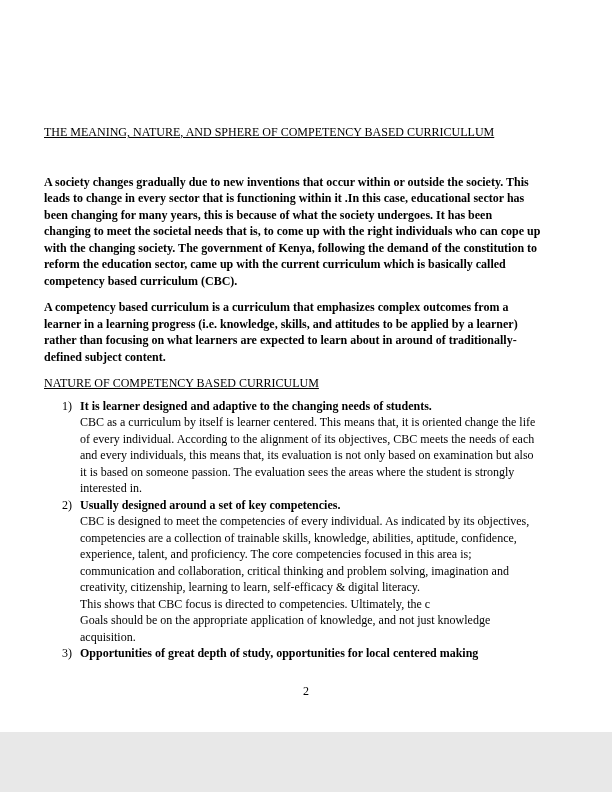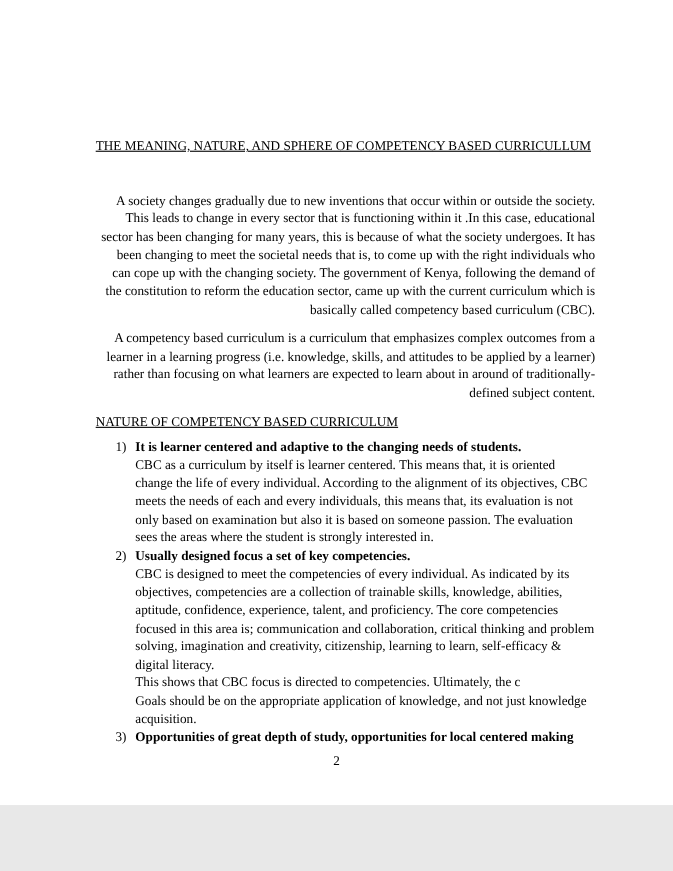--- a/index.html
+++ b/index.html
@@ -7,38 +7,38 @@
   body { font-family: "Liberation Serif", "DejaVu Serif", serif; }
   .page {
     width: 612px;
     height: 732px;
     margin: 0 auto;
     background: #ffffff;
     position: relative;
     color: #000000;
     font-size: 12px;
     line-height: 16.5px;
-    padding: 124px 71px 0 87px;
+    padding: 124px 71px 0 44px;
     overflow: hidden;
   }
   .doc-title {
     font-size: 12px;
     font-weight: normal;
     text-decoration: underline;
     margin-bottom: 33px;
     white-space: nowrap;
   }
   .section-heading {
     font-size: 12px;
     font-weight: normal;
     text-decoration: underline;
     margin-bottom: 6px;
   }
   .section-heading.nature { margin-top: 3px; }
-  .body-para { margin-bottom: 10px; text-align: right; }
+  .body-para { margin-bottom: 10px; text-align: left; font-weight: bold; }
   .nature-intro { margin-bottom: 10px; }
   .nature-list { margin: 0; }
   .list-item {
     position: relative;
     padding-left: 36px;
   }
   .list-num {
     position: absolute;
     left: 18px;
     top: 0;
@@ -66,27 +66,27 @@
 
   <p class="body-para">A competency based curriculum is a curriculum that emphasizes complex outcomes from a learner in a learning progress (i.e. knowledge, skills, and attitudes to be applied by a learner) rather than focusing on what learners are expected to learn about in around of traditionally-defined subject content.</p>
 
   <h2 class="section-heading nature">NATURE OF COMPETENCY BASED CURRICULUM</h2>
 
 
   <div class="nature-list">
 
     <div class="list-item">
       <span class="list-num">1)</span>
-      <div class="item-heading">It is learner centered and adaptive to the changing needs of students.</div>
+      <div class="item-heading">It is learner designed and adaptive to the changing needs of students.</div>
       <div class="item-body">CBC as a curriculum by itself is learner centered. This means that, it is oriented change the life of every individual. According to the alignment of its objectives, CBC meets the needs of each and every individuals, this means that, its evaluation is not only based on examination but also it is based on someone passion. The evaluation sees the areas where the student is strongly interested in.</div>
     </div>
 
     <div class="list-item">
       <span class="list-num">2)</span>
-      <div class="item-heading">Usually designed focus a set of key competencies.</div>
+      <div class="item-heading">Usually designed around a set of key competencies.</div>
       <div class="item-body">CBC is designed to meet the competencies of every individual. As indicated by its objectives, competencies are a collection of trainable skills, knowledge, abilities, aptitude, confidence, experience, talent, and proficiency. The core competencies focused in this area is; communication and collaboration, critical thinking and problem solving, imagination and creativity, citizenship, learning to learn, self-efficacy &amp; digital literacy.
 This shows that CBC focus is directed to competencies. Ultimately, the c
 Goals should be on the appropriate application of knowledge, and not just knowledge acquisition.</div>
     </div>
 
     <div class="list-item">
       <span class="list-num">3)</span>
       <div class="item-heading">Opportunities of great depth of study, opportunities for local centered making</div>
     </div>
 

